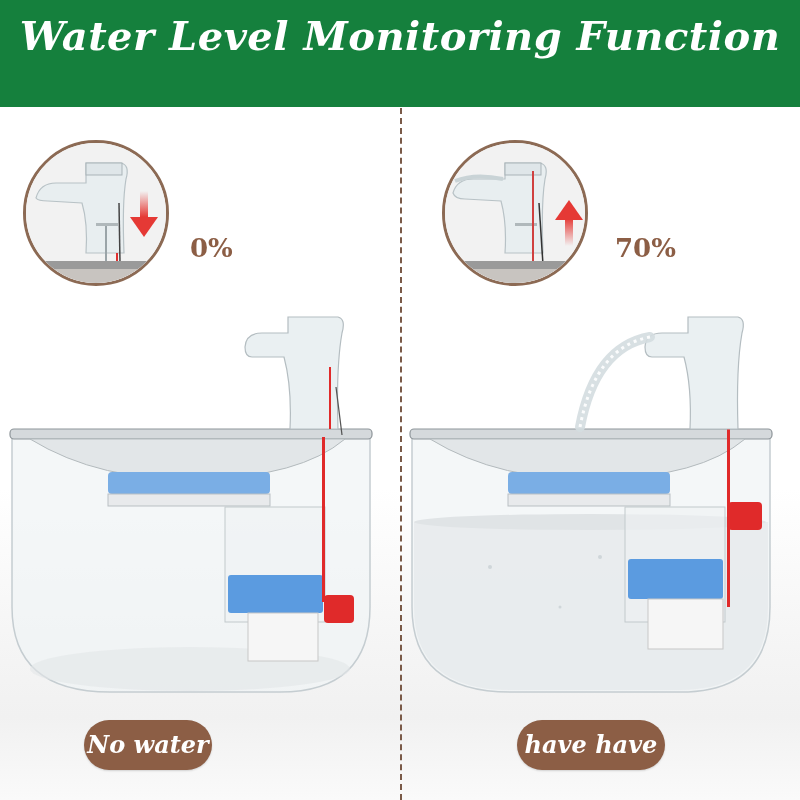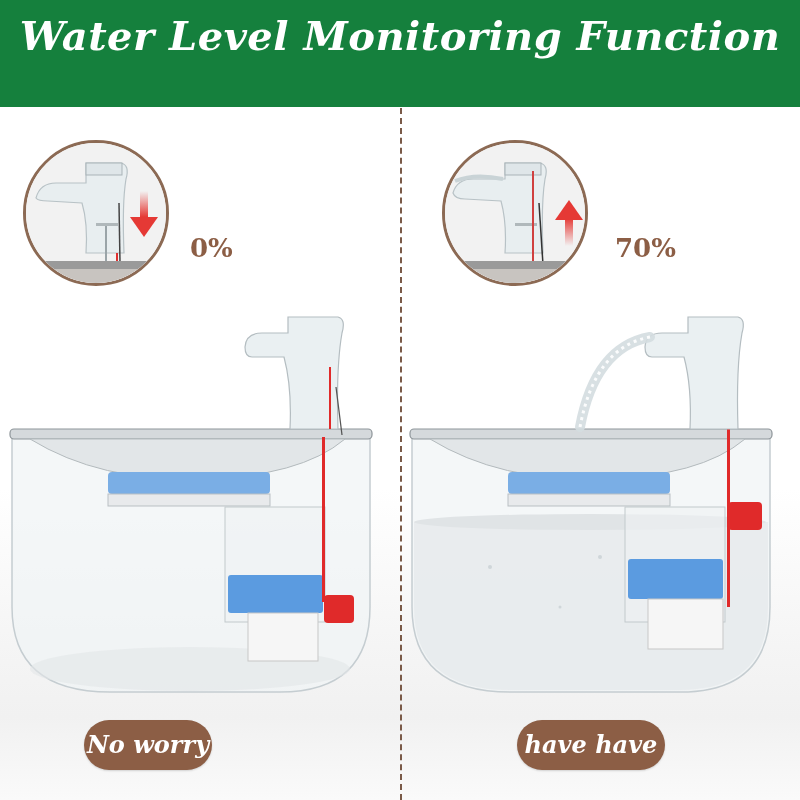--- a/index.html
+++ b/index.html
@@ -120,21 +120,21 @@
     <rect x="248" y="306" width="70" height="48" fill="#f6f6f6" stroke="#c7c7c7"></rect>
 
     <rect x="322" y="130" width="3" height="165" fill="#e02a2a"></rect>
     <rect x="324" y="288" width="30" height="28" rx="4" fill="#e02a2a"></rect>
 
     <path d="M245 40 Q246 26 262 26 L288 26 L288 10 L338 10 Q346 12 342 26 Q336 60 338 122 L290 122 Q292 80 284 50 L252 50 Q245 50 245 40 Z" fill="#eaf0f2" stroke="#b4bdc1" stroke-width="1.2"></path>
     <line x1="330" y1="60" x2="330" y2="122" stroke="#e02a2a" stroke-width="2"></line>
     <line x1="336" y1="80" x2="342" y2="128" stroke="#555" stroke-width="1.2"></line>
   </svg>
 
-  <div class="label-pill">No worry</div>
+  <div class="label-pill">No water</div>
 </div>
 
 <div class="panel right">
   <div class="inset">
     <svg width="146" height="146" viewBox="0 0 146 146">
       <rect x="0" y="0" width="146" height="146" fill="#f2f2f2"></rect>
       <path d="M8 50 Q12 36 28 36 L60 36 L60 20 L95 20 Q104 22 100 36 Q96 60 98 110 L60 110 Q62 80 56 58 L20 56 Q10 56 8 50 Z" fill="#e8eef0" stroke="#b8c2c6" stroke-width="1.2"></path>
       <path d="M10 38 Q30 30 58 36" stroke="#c9d3d6" stroke-width="4" fill="none"></path>
       <rect x="60" y="20" width="36" height="12" fill="#dfe6e9" stroke="#a9b3b7" stroke-width="1"></rect>
       <rect x="70" y="80" width="22" height="3" fill="#b0b8bb"></rect>

